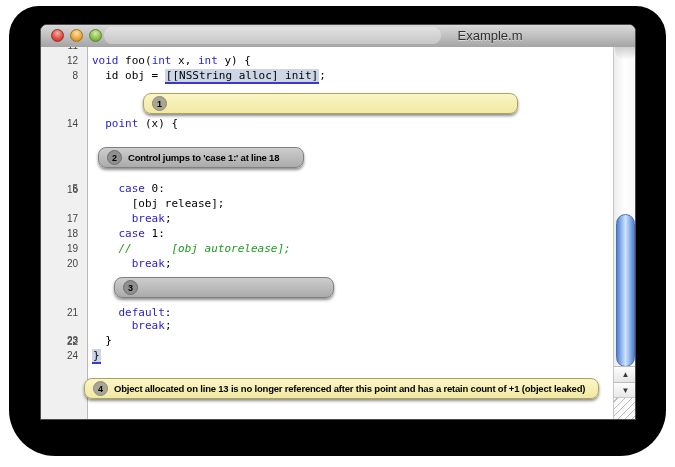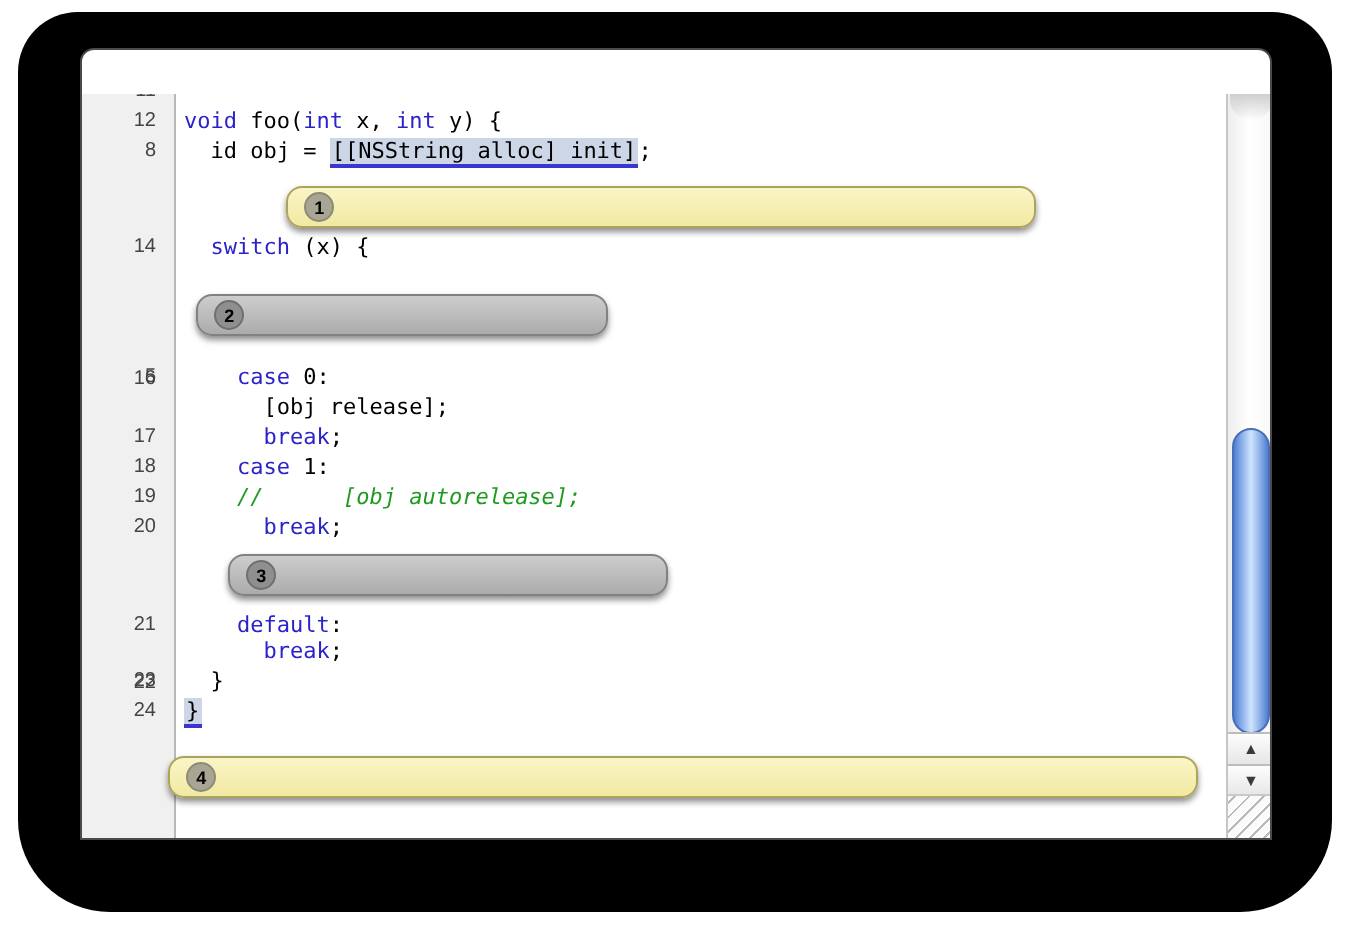--- a/index.html
+++ b/index.html
@@ -59,20 +59,27 @@
         background-image:repeating-linear-gradient(315deg,rgba(0,0,0,0) 0 3px,#b9b9b9 3px 4px,rgba(255,255,255,0.9) 4px 5px);}
 </style>
 </head>
 <body>
 
 <div id="stage">
   <div id="shadow"></div>
 
   <div id="window">
 
+    <div id="titlebar">
+      <div class="band"></div>
+      <div class="tl tl-red"></div>
+      <div class="tl tl-yellow"></div>
+      <div class="tl tl-green"></div>
+      <div id="title">Example.m</div>
+    </div>
 
     <div id="content">
       <div id="gutter">
           <div class="lnum" style="top: -9px;">11</div>
           <div class="lnum" style="top: 6px; text-align: center;">12</div>
           <div class="lnum" style="top: 21px;">8</div>
           <div class="lnum" style="top: 69px; text-align: center;">14</div>
           <div class="lnum" style="top: 134px;">5</div>
           <div class="lnum" style="top: 135px;">16</div>
           <div class="lnum" style="top: 164px;">17</div>
@@ -80,44 +87,46 @@
           <div class="lnum" style="top: 194px;">19</div>
           <div class="lnum" style="top: 209px;">20</div>
           <div class="lnum" style="top: 258px;">21</div>
           <div class="lnum" style="top: 287px;">22</div>
           <div class="lnum" style="top: 286px;">23</div>
           <div class="lnum" style="top: 301px;">24</div>
         </div>
       <div id="code">
           <div class="code-line" style="top: 6px;"><span class="tok-k">void</span><span class="tok-p"> foo(</span><span class="tok-k">int</span><span class="tok-p"> x, </span><span class="tok-k">int</span><span class="tok-p"> y) {</span></div>
           <div class="code-line" style="top: 21px;"><span class="tok-p">  id obj = </span><span class="tok-h">[[NSString alloc] init]</span><span class="tok-p">;</span></div>
-          <div class="code-line" style="top: 69px;"><span class="tok-p">  </span><span class="tok-k">switch</span><span class="tok-p"> (x) {</span></div>
+          <div class="code-line" style="top: 69px;"><span class="tok-p">  </span><span class="tok-k">point</span><span class="tok-p"> (x) {</span></div>
           <div class="code-line" style="top: 134px;"><span class="tok-p">    </span><span class="tok-k">case</span><span class="tok-p"> 0:</span></div>
           <div class="code-line" style="top: 149px;"><span class="tok-p">      [obj release];</span></div>
           <div class="code-line" style="top: 164px;"><span class="tok-p">      </span><span class="tok-k">break</span><span class="tok-p">;</span></div>
           <div class="code-line" style="top: 179px;"><span class="tok-p">    </span><span class="tok-k">case</span><span class="tok-p"> 1:</span></div>
           <div class="code-line" style="top: 194px;"><span class="tok-c">    //      [obj autorelease];</span></div>
           <div class="code-line" style="top: 209px;"><span class="tok-p">      </span><span class="tok-k">break</span><span class="tok-p">;</span></div>
           <div class="code-line" style="top: 258px;"><span class="tok-p">    </span><span class="tok-k">default</span><span class="tok-p">:</span></div>
           <div class="code-line" style="top: 271px;"><span class="tok-p">      </span><span class="tok-k">break</span><span class="tok-p">;</span></div>
           <div class="code-line" style="top: 286px;"><span class="tok-p">  }</span></div>
           <div class="code-line" style="top: 301px;"><span class="tok-h">}</span></div>
         </div>
       <div id="bubbles">
           <div class="bubble yellow" style="left: 102px; top: 46px; width: 375px;">
             <span class="bnum">1</span>
           </div>
           <div class="bubble gray" style="left: 57px; top: 100px; width: 206px;">
             <span class="bnum">2</span>
+            <span>Control jumps to 'case 1:'  at line 18</span>
           </div>
           <div class="bubble gray" style="left: 73px; top: 230px; width: 220px;">
             <span class="bnum">3</span>
           </div>
           <div class="bubble yellow" style="left: 43px; top: 331px; width: 515px;">
             <span class="bnum">4</span>
+            <span>Object allocated on line 13 is no longer referenced after this point and has a retain count of +1 (object leaked)</span>
           </div>
         </div>
 
       <div id="scrollbar">
         <div id="track-cap"></div>
         <div id="thumb" style="top: 167px; height: 153px;"></div>
         <div class="sb-btn" id="sb-up" style="bottom:37px;">
           <span>▲</span>
         </div>
         <div class="sb-btn" id="sb-down" style="bottom:21px;">

